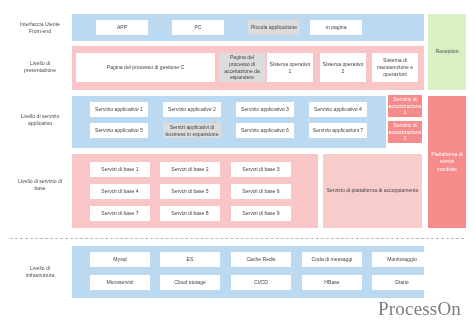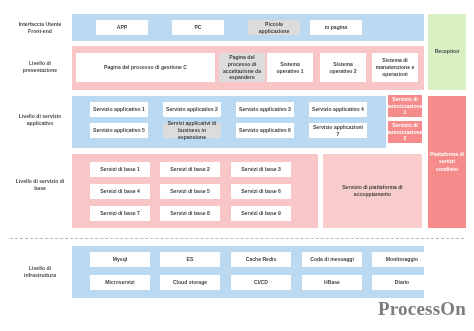--- a/index.html
+++ b/index.html
@@ -13,21 +13,20 @@
     font-family: "Liberation Sans", sans-serif;
     color: #444444;
     overflow: hidden;
     position: relative;
   }
 
   #diagram {
     position: relative;
     width: 474px;
     height: 261px;
-    font-weight: bold;
   }
 
   
   .row-label {
     position: absolute;
     left: 4px;
     width: 72px;
     font-size: 5.1px;
     line-height: 1.45;
     text-align: center;

